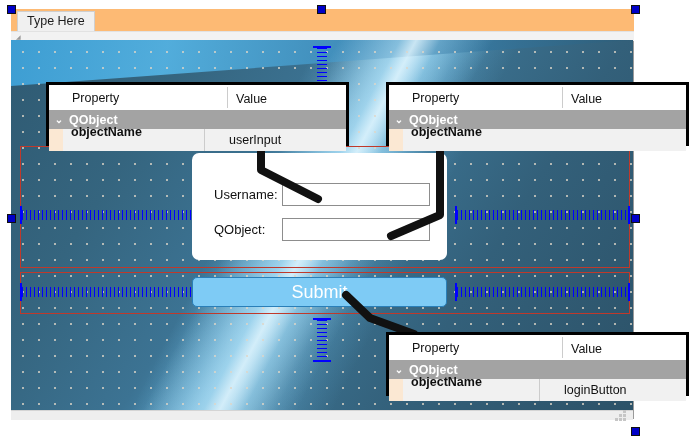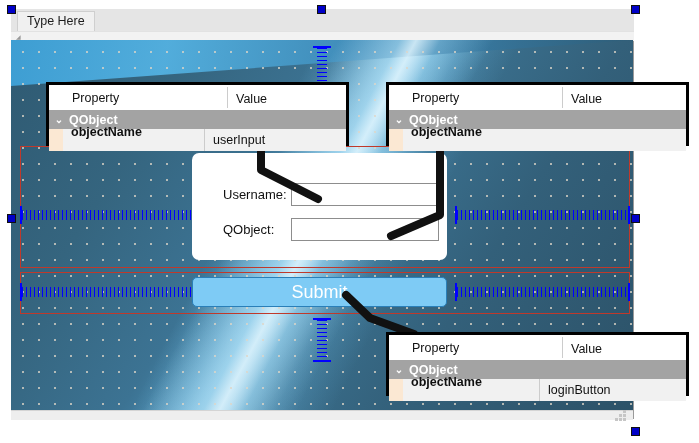--- a/index.html
+++ b/index.html
@@ -17,21 +17,21 @@
     position:absolute;left:11px;top:9px;width:623px;height:410px;
     background:#ffffff;
     border-right:1px solid #9a9a9a;
     border-bottom:1px solid #9a9a9a;
     box-sizing:border-box;
   }
 
   
   .menubar{
     position:absolute;left:11px;top:9px;width:623px;height:22px;
-    background:#e5e5e5;
+    background:#fdba74;
     text-align:center;
   }
   .type-here{
     position:absolute;left:6px;top:2px;
     padding:2px 9px 3px 9px;
     background:#f0f0f0;
     border:1px solid #cfcfcf;
     font-size:12.5px;color:#1d1d1d;
     line-height:14px;
     white-space:nowrap;
@@ -119,21 +119,21 @@
     position:absolute;top:2px;bottom:2px;left:4px;width:10px;
     background-image:repeating-linear-gradient(to bottom,
       #0000ff 0px,#0000ff 1px, transparent 1px, transparent 4px);
   }
 
   
   .login-card{
     position:absolute;left:192px;top:153px;width:255px;height:107px;
     background:#ffffff;border-radius:7px;
   }
-  .field-row{position:absolute;left:31px;height:26px;display:flex;align-items:center;}
+  .field-row{position:absolute;left:22px;height:26px;display:flex;align-items:center;}
   .field-row .lbl{
     font-size:13px;color:#111111;width:68px;white-space:nowrap;
   }
   .field-row .box{
     width:148px;height:23px;background:#ffffff;
     border:1px solid #8d8d8d;box-sizing:border-box;
   }
 
   
   .submit-btn{
@@ -168,21 +168,21 @@
   .prop-row-group .chev{
     width:20px;text-align:center;font-size:10px;color:#ffffff;
   }
   .prop-row-item{display:flex;align-items:center;height:22px;background:#f1f1f1;}
   .prop-row-item .indent{width:14px;height:22px;background:#fbe8d3;}
   .prop-row-item .c1{
     padding-left:8px;font-weight:bold;color:#101010;height:39px;line-height:22px;
     box-sizing:border-box;
   }
   .prop-row-item .c2{
-    padding-left:8px;color:#101010;height:22px;line-height:22px;
+    padding-left:24px;color:#101010;height:22px;line-height:22px;
     border-left:1px solid #cccccc;box-sizing:border-box;
   }
 
   
   .pointer-svg{position:absolute;left:0;top:0;width:699px;height:443px;pointer-events:none;}
 </style>
 </head>
 <body>
 
 <div id="root">

